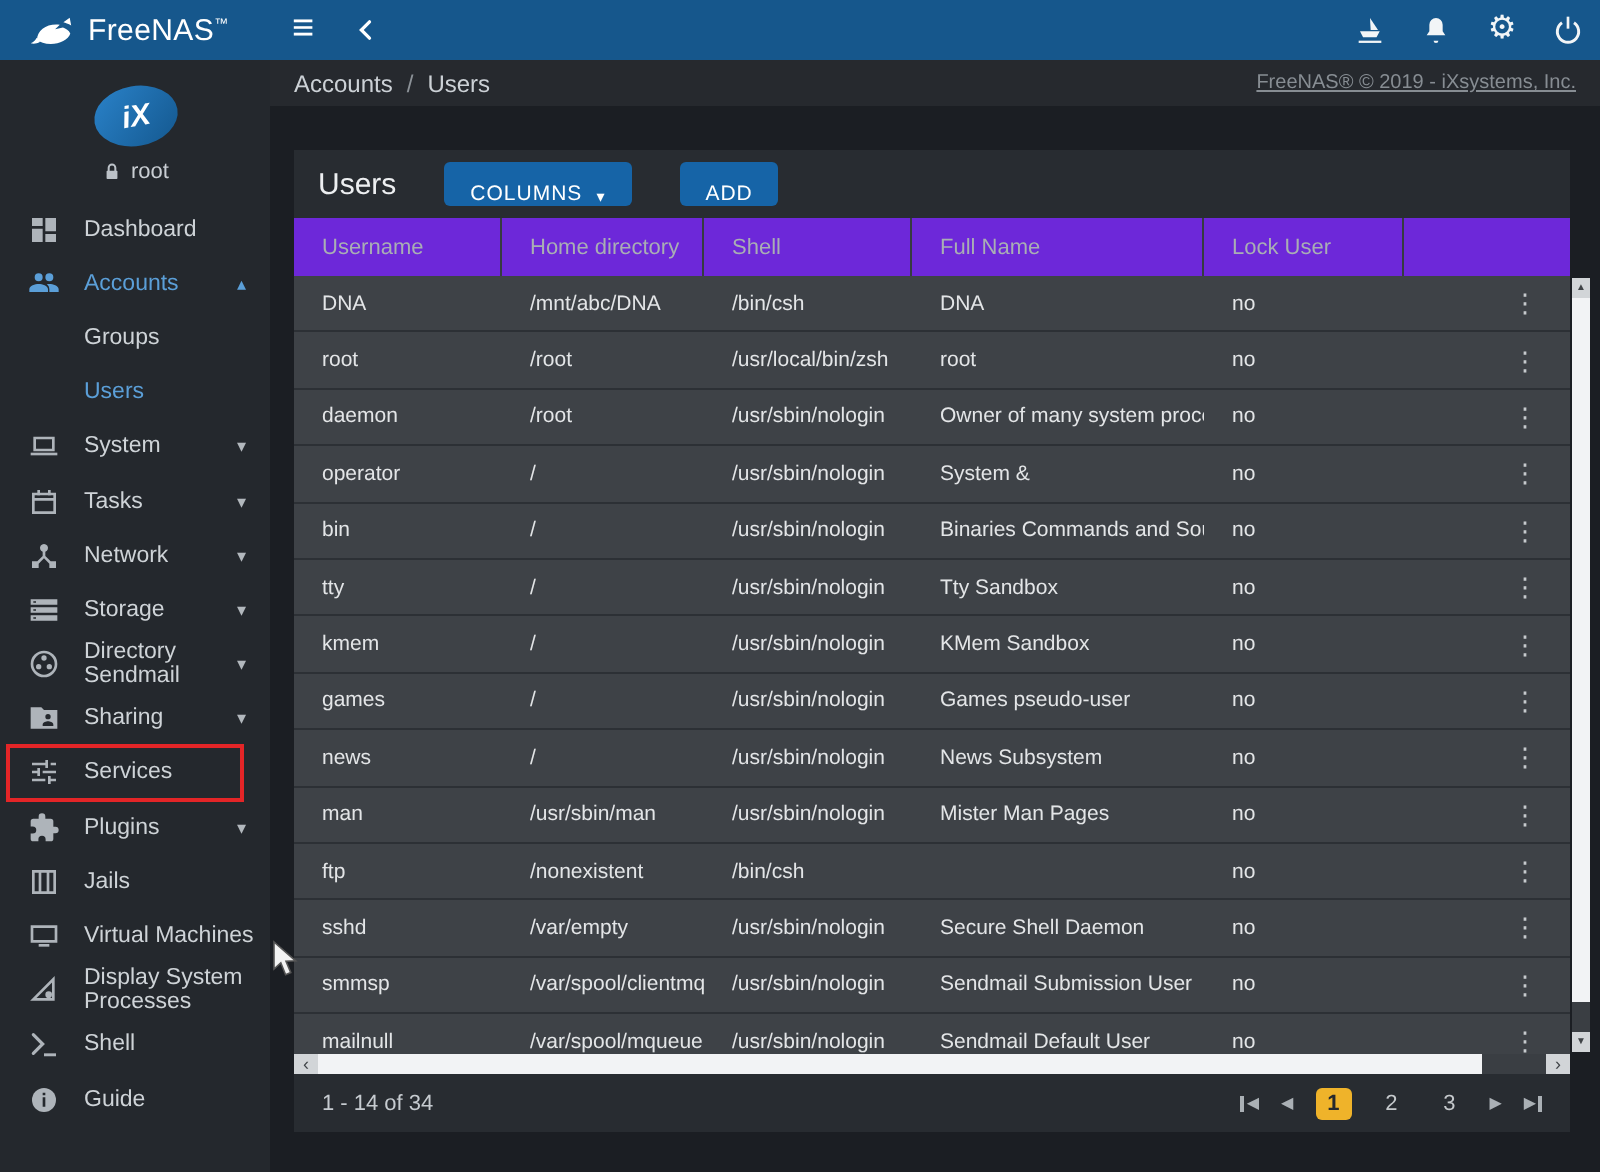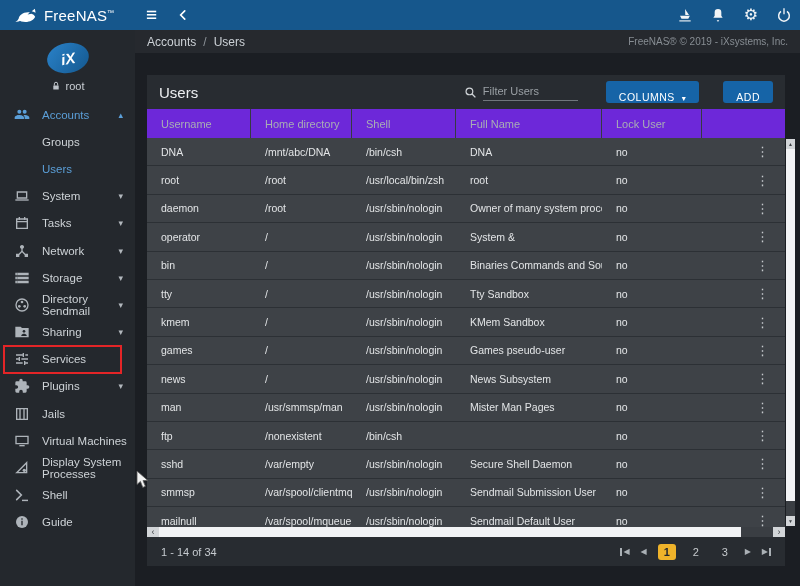--- a/index.html
+++ b/index.html
@@ -17,21 +17,21 @@
   .back-btn svg { width:14px; height:14px; color:#fff; }
   .topbar-right { position:absolute; right:8px; top:0; height:30px; display:flex; align-items:center; gap:17px; }
   .tb-icon { width:16px; height:16px; color:#f2f5f7; cursor:pointer; display:flex; align-items:center; justify-content:center; }
   .tb-icon svg { width:16px; height:16px; }
   .tb-gear { font-size:16px; line-height:1; }
 
   
   .crumbbar { position:absolute; left:135px; top:30px; width:665px; height:23px; background:#26292e; display:flex; align-items:center; justify-content:space-between; padding:0 12px; }
   .crumbs { display:flex; gap:7px; font-size:12px; color:#ccd1d6; }
   .crumb-sep { color:#8c9298; }
-  .copyright { font-size:10px; color:#878d93; }
+  .copyright { font-size:10px; color:#878d93;text-decoration:underline; }
 
   
   .sidebar { position:absolute; left:0; top:30px; width:135px; height:556px; background:#24282d; overflow:hidden; z-index:5; }
   .side-head { text-align:center; padding-top:13px; }
   .ix-logo { display:inline-flex; align-items:center; justify-content:center; width:42px; height:30px; border-radius:50%; background:linear-gradient(135deg,#2a82c9,#14588f); transform:rotate(-10deg); color:#fff; font-size:15px; font-weight:bold; font-style:italic; }
   .user-row { margin-top:7px; display:flex; align-items:center; justify-content:center; gap:5px; font-size:11px; color:#c9ced3; }
   .user-row svg { width:10px; height:10px; color:#bcc2c8; }
   .nav { margin-top:9px; }
   .nav-item { position:relative; height:27.2px; display:flex; align-items:center; padding-left:14px; font-size:11.5px; color:#ced3d7; cursor:pointer; }
   .nav-icon { width:16px; height:16px; margin-right:12px; color:#aeb4ba; flex:none; display:inline-flex; }
@@ -146,20 +146,29 @@
     <div class="user-row">
       <svg viewBox="0 0 24 24">
           <path fill="none" stroke="currentColor" stroke-width="2.4" d="M8 11V7a4 4 0 0 1 8 0v4"></path>
           <rect x="5.5" y="10.5" width="13" height="10" rx="1" fill="currentColor"></rect>
         </svg>
       <span>root</span>
     </div>
   </div>
   <div class="nav">
 
+      <div class="nav-item">
+        <span class="nav-icon">
+          <svg viewBox="0 0 24 24">
+            <path fill="currentColor" d="M3 3h8v6H3zM13 3h8v10h-8zM3 11h8v10H3zM13 15h8v6h-8z"></path>
+          </svg>
+        </span>
+        <span>Dashboard</span>
+
+      </div>
 
       <div class="nav-item active">
         <span class="nav-icon">
           <svg viewBox="0 0 24 24">
             <path fill="currentColor" d="M8 10a3 3 0 1 0 0-6 3 3 0 0 0 0 6zm8 0a3 3 0 1 0 0-6 3 3 0 0 0 0 6zM8 12c-2.7 0-7 1.3-7 4v2h14v-2c0-2.7-4.3-4-7-4zm8 0c-.6 0-1.3.1-1.9.2 1.2.9 1.9 2 1.9 3.8v2h7v-2c0-2.7-4.3-4-7-4z"></path>
           </svg>
         </span>
         <span>Accounts</span>
         <span class="chev">▴</span>
       </div>
@@ -320,27 +329,20 @@
 
       </div>
     </div>
 </div>
 
 <div class="main">
   <div class="card">
 
     <div class="toolbar">
       <span class="page-title">Users</span>
-      <div class="filter">
-        <svg class="search-ic" viewBox="0 0 24 24">
-            <circle cx="10" cy="10" r="6.2" fill="none" stroke="currentColor" stroke-width="2.2"></circle>
-            <path stroke="currentColor" stroke-width="2.6" d="M14.8 14.8L21 21"></path>
-          </svg>
-        <input type="text" placeholder="Filter Users" style="">
-      </div>
       <button class="btn">
         <span>COLUMNS</span>
           <span class="caret">▾</span>
       </button>
       <button class="btn">
         <span>ADD</span>
       </button>
     </div>
 
     <div class="thead">
@@ -448,21 +450,21 @@
           <div class="td w3">/usr/sbin/nologin</div>
           <div class="td w4">News Subsystem</div>
           <div class="td w5">no</div>
           <div class="td w6 td-actions">
             <span class="kebab">⋮</span>
           </div>
         </div>
 
         <div class="tr">
           <div class="td w1">man</div>
-          <div class="td w2">/usr/smmsp/man</div>
+          <div class="td w2">/usr/sbin/man</div>
           <div class="td w3">/usr/sbin/nologin</div>
           <div class="td w4">Mister Man Pages</div>
           <div class="td w5">no</div>
           <div class="td w6 td-actions">
             <span class="kebab">⋮</span>
           </div>
         </div>
 
         <div class="tr">
           <div class="td w1">ftp</div>

